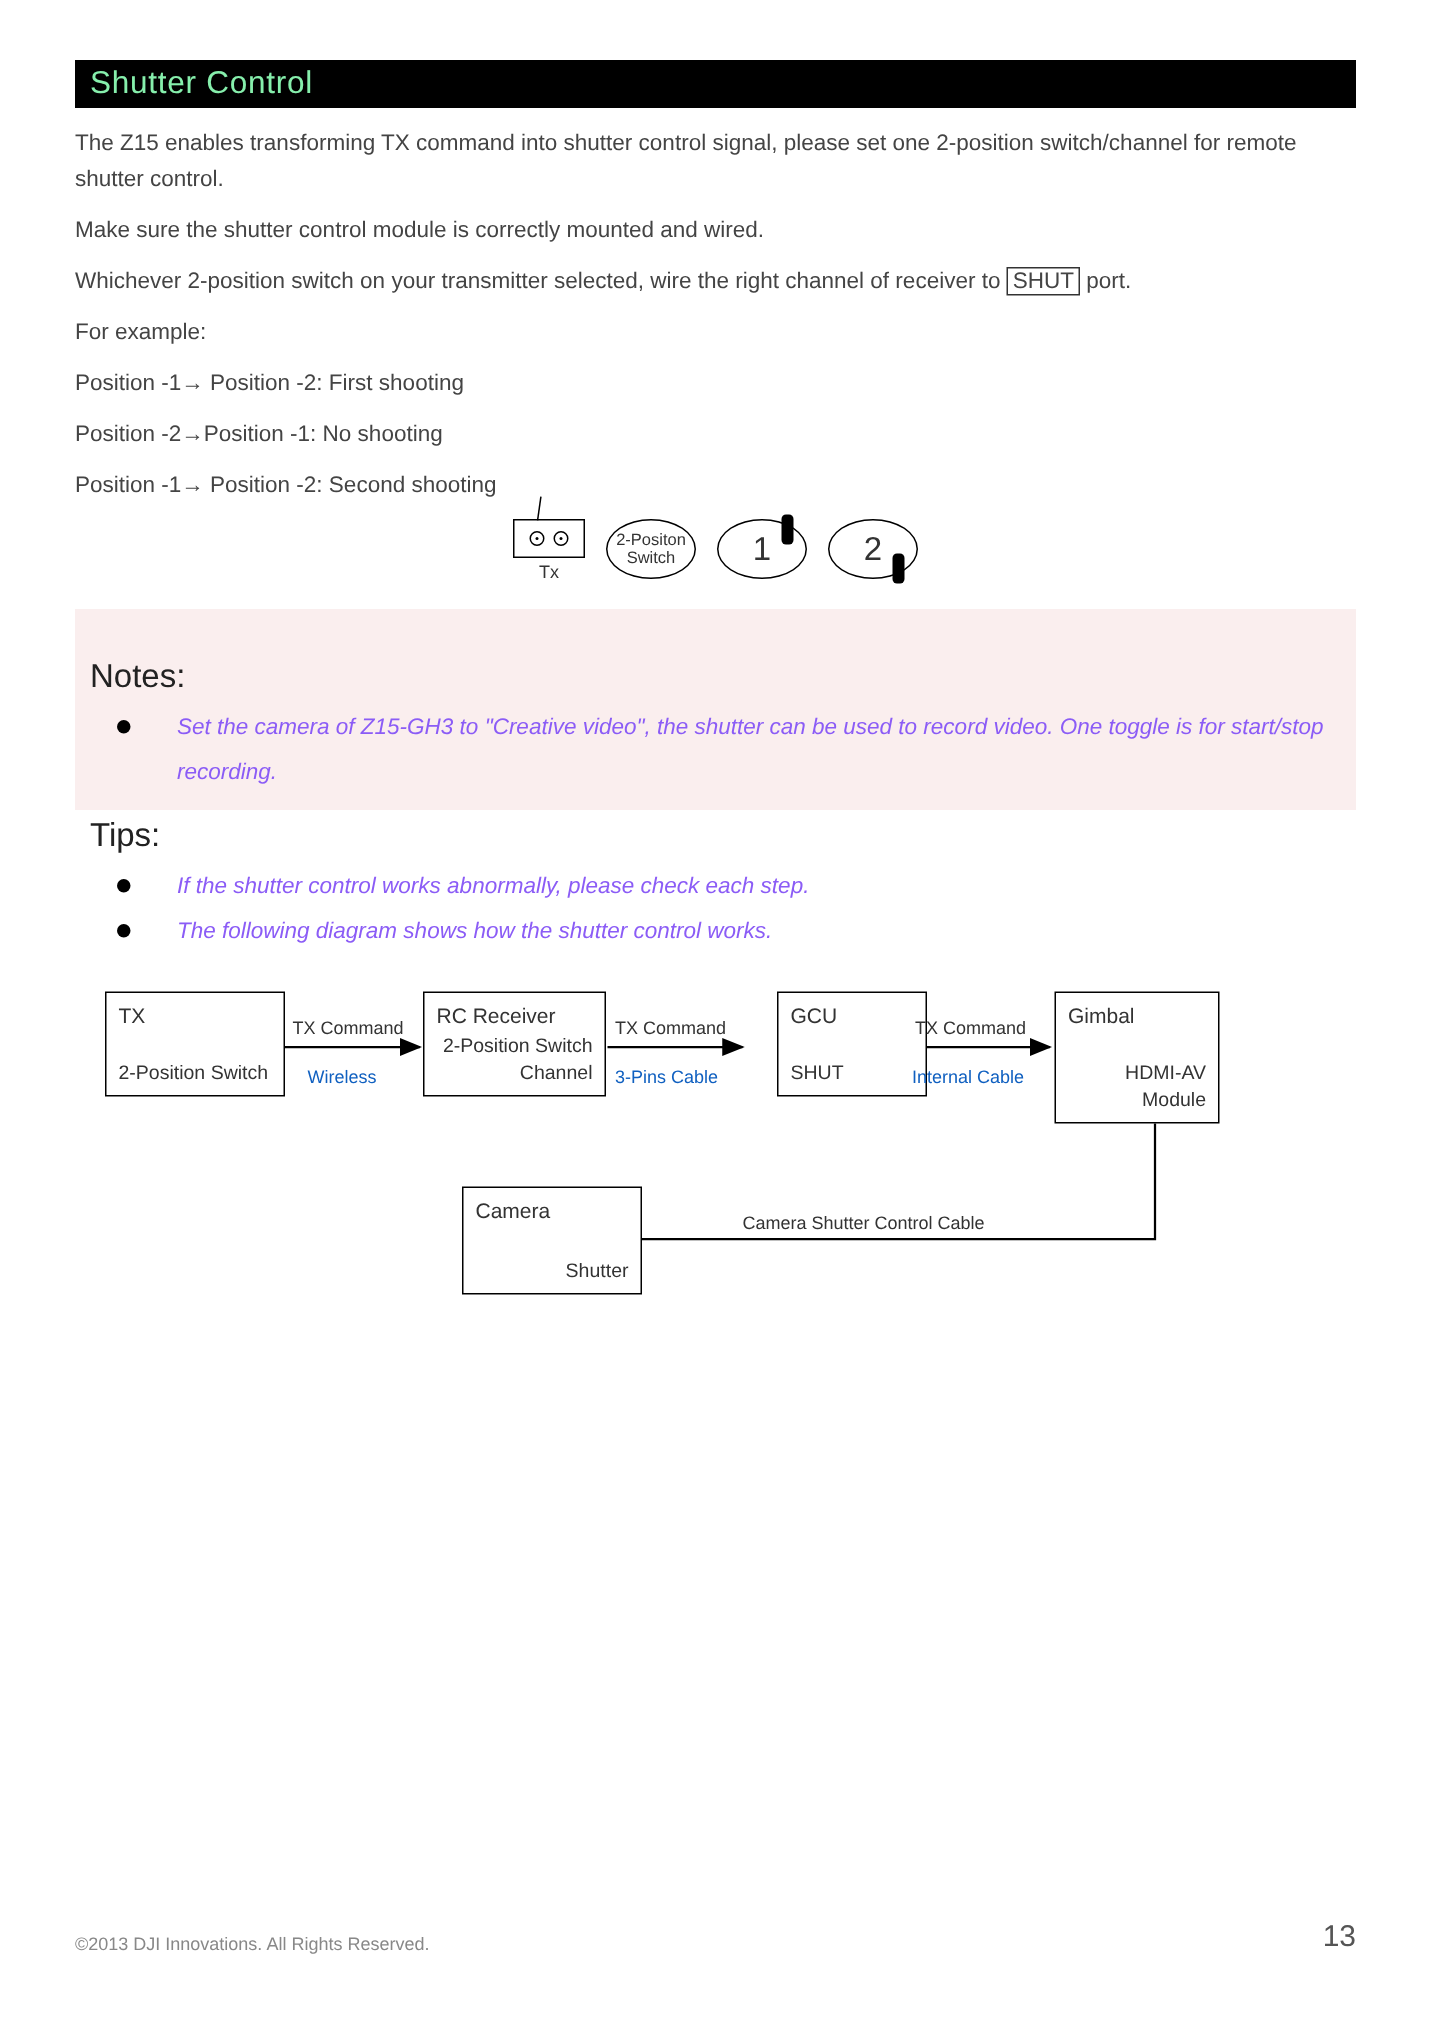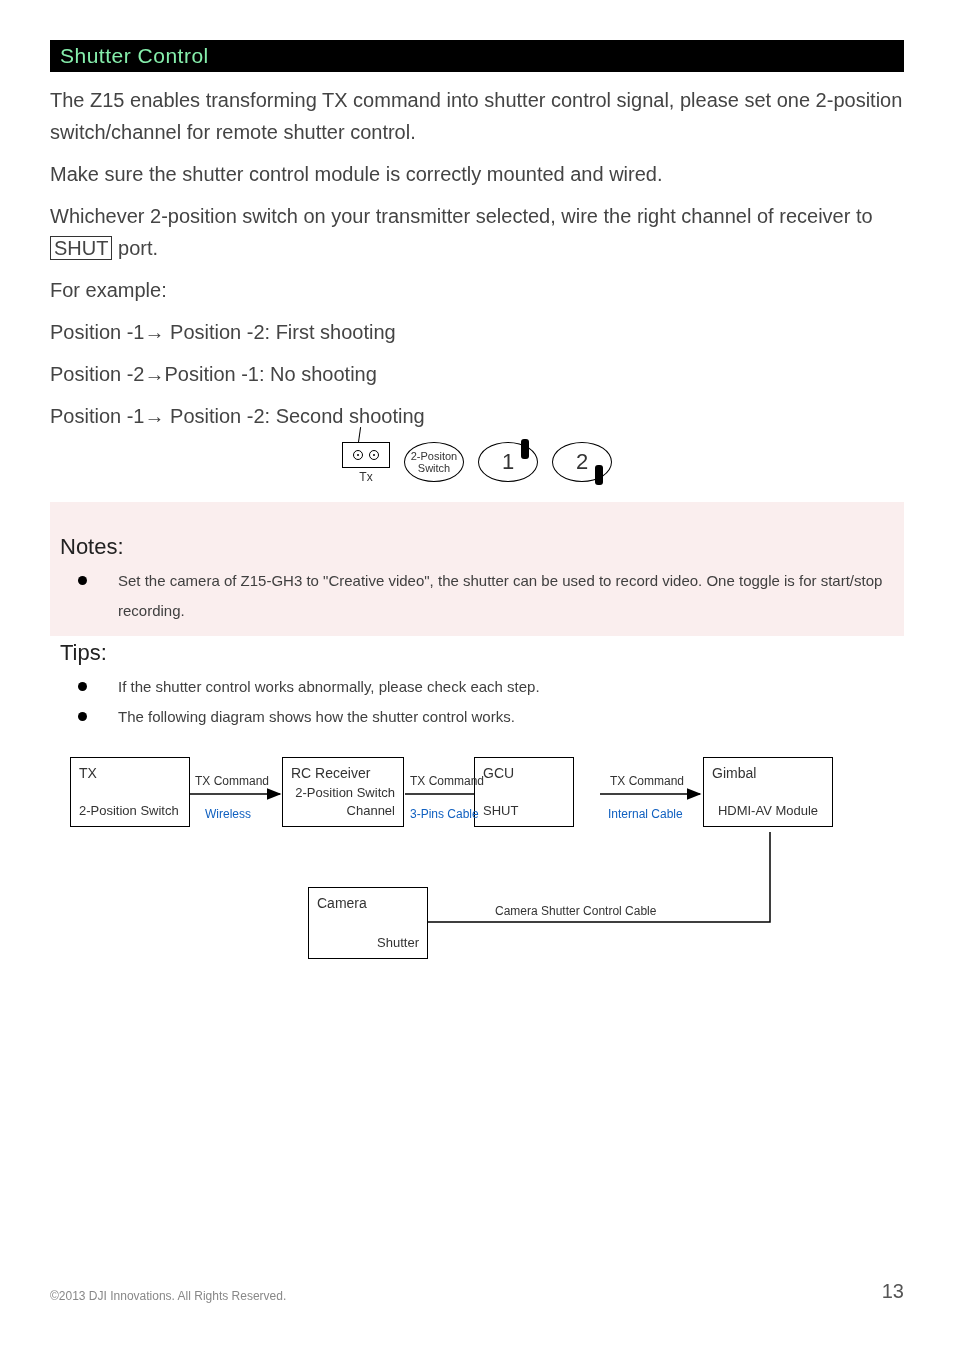--- a/index.html
+++ b/index.html
@@ -16,21 +16,21 @@
   .section-header {
     background: #000;
     color: #86efac;
     font-size: 21px;
     font-weight: 400;
     padding: 4px 10px;
     letter-spacing: 0.5px;
     margin-bottom: 12px;
   }
   .body-text {
-    font-size: 20px;
+    font-size: 15px;
     line-height: 1.6;
     margin-bottom: 10px;
     font-weight: 300;
     color: #444;
   }
   .boxed {
     border: 1px solid #333;
     padding: 0 3px;
   }
   .tx-diagram {
@@ -111,22 +111,23 @@
   }
   .bullet-list {
     list-style: none;
     padding-left: 28px;
   }
   .bullet-list li {
     position: relative;
     padding-left: 40px;
     font-size: 15px;
     line-height: 2.0;
-    color: #404040;
+    color: #8b5cf6;
     font-weight: 300;
+    font-style: italic;
   }
   .bullet-list li::before {
     content: '';
     position: absolute;
     left: 0;
     top: 10px;
     width: 9px;
     height: 9px;
     background: #000;
     border-radius: 50%;
@@ -245,28 +246,28 @@
   <div class="flow-box" style="left:20px; top:5px; width:120px;">
     <div>TX</div>
     <div class="sub" style="text-align:left; margin-top:18px;">2-Position Switch</div>
   </div>
 
   <div class="flow-box" style="left:232px; top:5px; width:122px;">
     <div>RC Receiver</div>
     <div class="sub">2-Position Switch Channel</div>
   </div>
 
-  <div class="flow-box" style="left:424px; top:5px; width:100px;">
+  <div class="flow-box" style="left:468px; top:5px; width:100px;">
     <div>GCU</div>
     <div class="sub" style="text-align:left; margin-top:18px;">SHUT</div>
   </div>
 
-  <div class="flow-box" style="left:653px; top:5px; width:130px;">
+  <div class="flow-box" style="left:653px; top:5px; width:110px;">
     <div>Gimbal</div>
-    <div class="sub" style="text-align:center; margin-top:18px;">HDMI-AV Module</div>
+    <div class="sub" style="text-align:right; margin-top:18px;">HDMI-AV Module</div>
   </div>
 
   <div class="flow-box" style="left:258px; top:135px; width:120px;">
     <div>Camera</div>
     <div class="sub" style="margin-top:20px;">Shutter</div>
   </div>
 
   <div class="flow-label" style="left:145px; top:22px;">TX Command</div>
   <div class="flow-label blue" style="left:155px; top:55px;">Wireless</div>
   <div class="flow-label" style="left:360px; top:22px;">TX Command</div>

